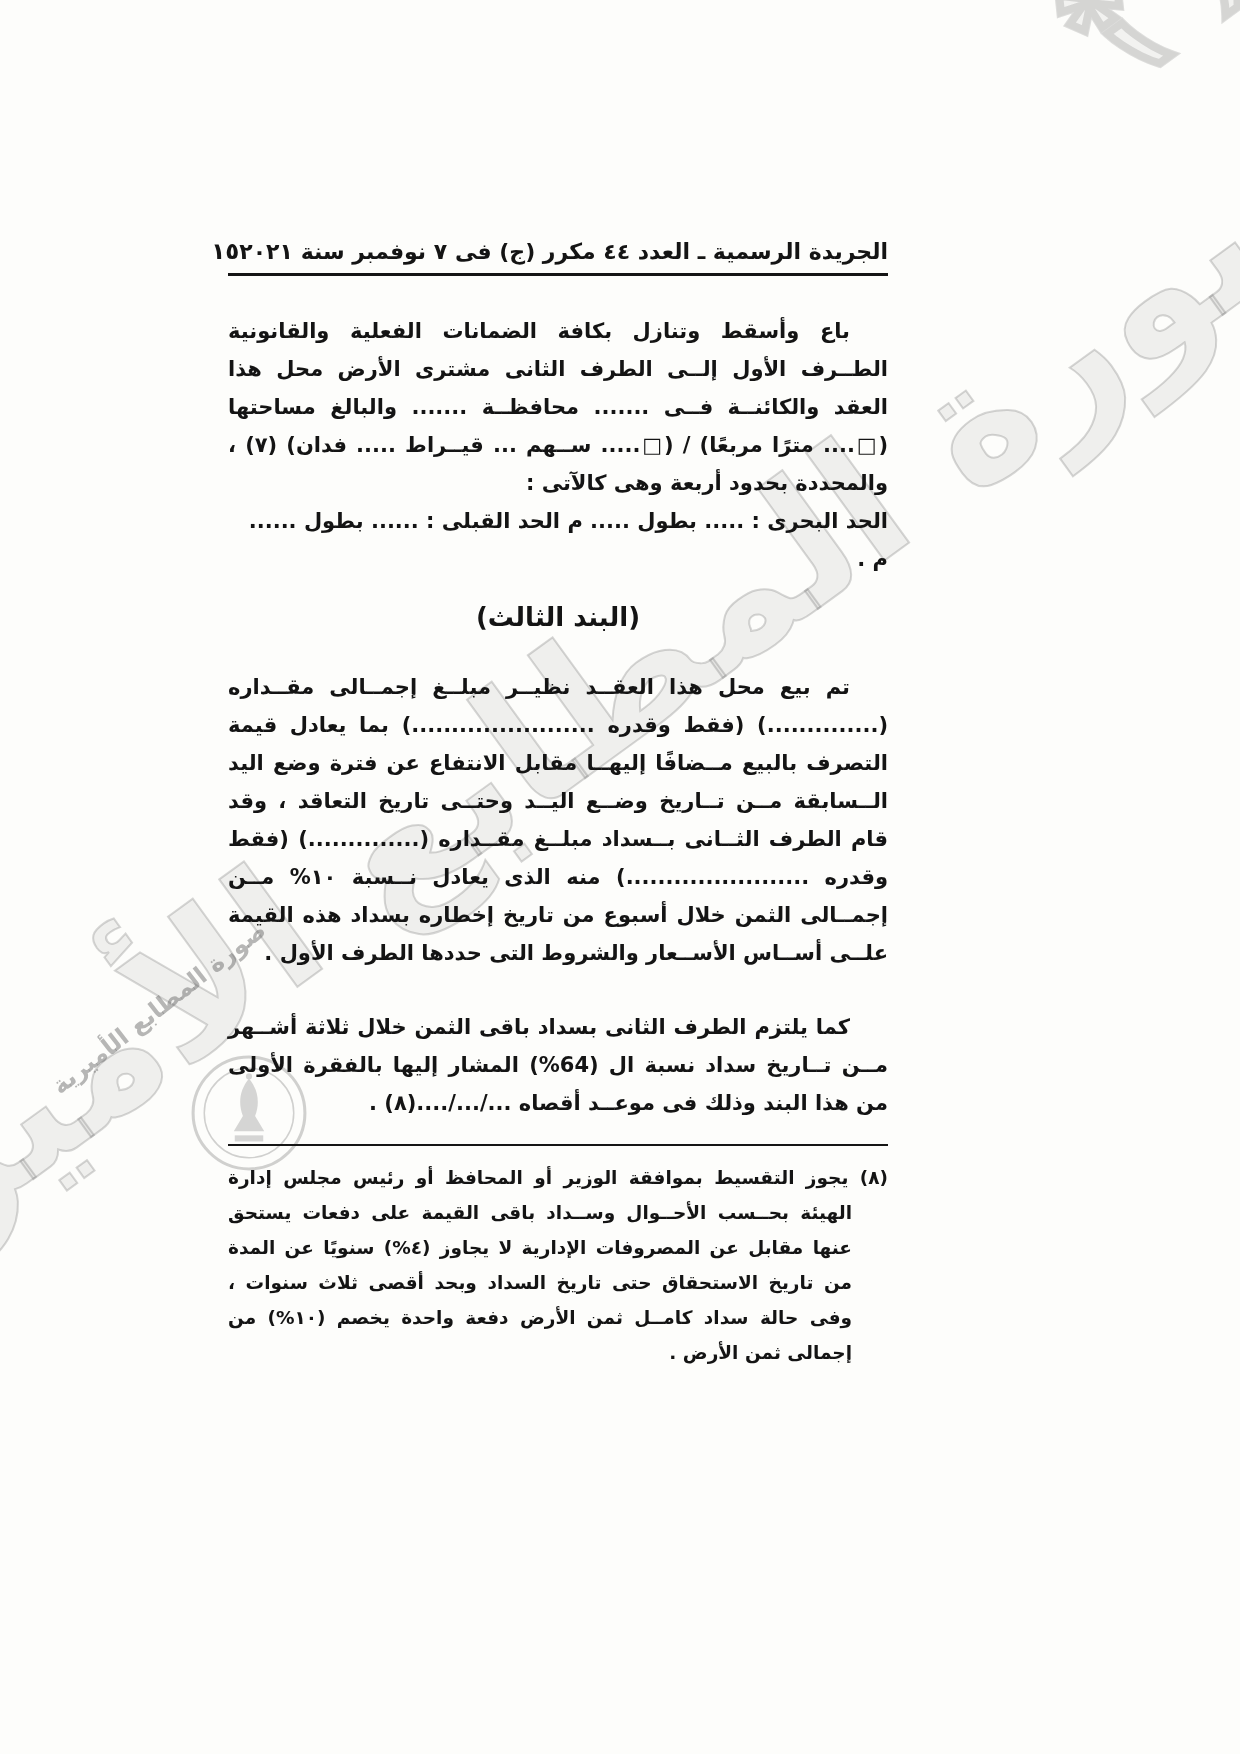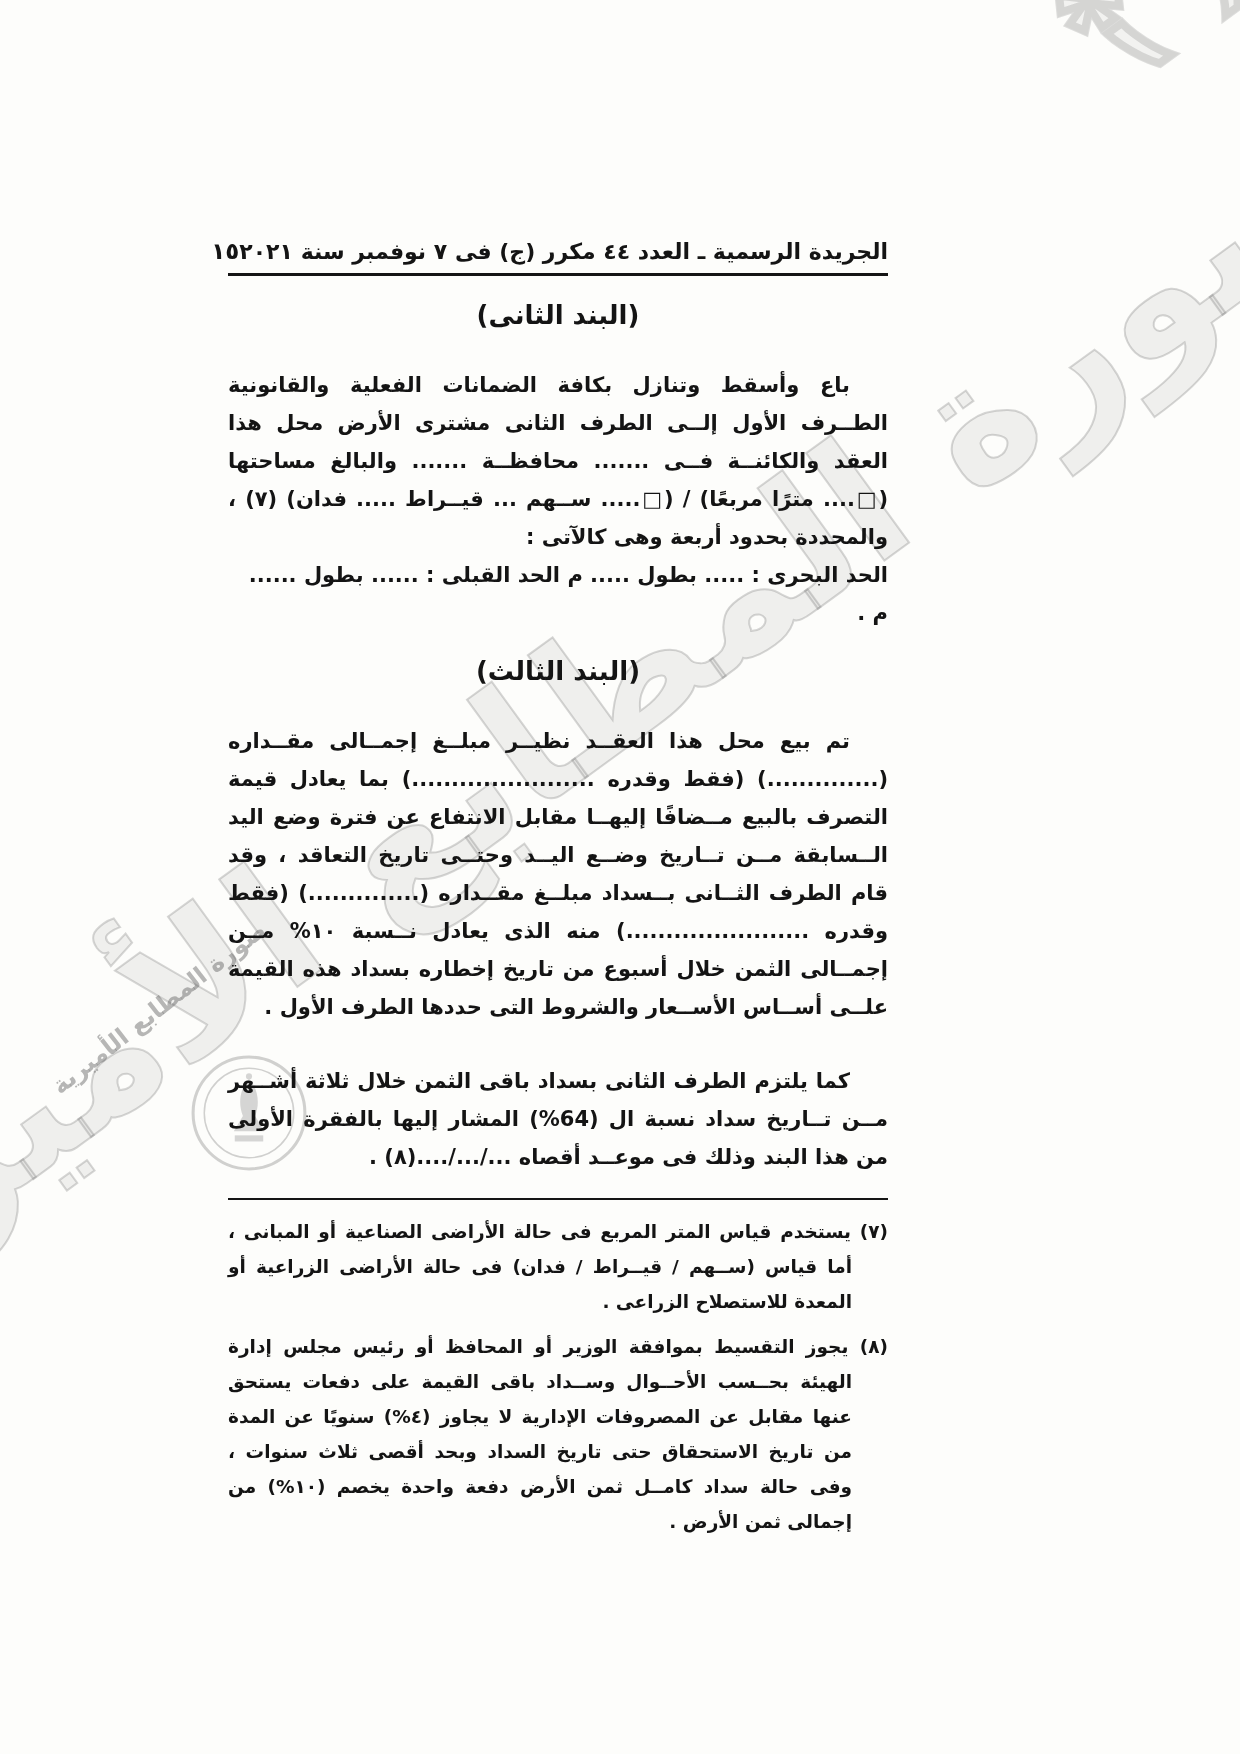--- a/index.html
+++ b/index.html
@@ -130,26 +130,24 @@
   </svg>
 
   <div class="content">
 
     <div class="header-row">
       <span class="hdr-title">الجريدة الرسمية ـ العدد ٤٤ مكرر (ج)  فى ٧ نوفمبر سنة ٢٠٢١</span>
       <span class="hdr-page">١٥</span>
     </div>
     <div class="header-rule"></div>
 
-    <h2 class="section-heading">(البند الثانى)</h2>
     <p class="body indent">باع وأسقط وتنازل بكافة الضمانات الفعلية والقانونية الطــرف الأول إلــى الطرف الثانى مشترى الأرض محل هذا العقد والكائنــة فــى ....... محافظــة ....... والبالغ مساحتها (□.... مترًا مربعًا) / (□..... ســهم ... قيــراط ..... فدان) (٧) ، والمحددة بحدود أربعة وهى كالآتى :</p>
     <p class="body boundary">الحد البحرى : ..... بطول ..... م الحد القبلى : ...... بطول ...... م .</p>
 
     <h2 class="section-heading">(البند الثالث)</h2>
     <p class="body indent">تم بيع محل هذا العقــد نظيــر مبلــغ إجمــالى مقــداره (..............) (فقط وقدره .......................) بما يعادل قيمة التصرف بالبيع مــضافًا إليهــا مقابل الانتفاع عن فترة وضع اليد الــسابقة مــن تــاريخ وضــع اليــد وحتــى تاريخ التعاقد ، وقد قام الطرف الثــانى بــسداد مبلــغ مقــداره (..............) (فقط وقدره .......................) منه الذى يعادل نــسبة ١٠% مــن إجمــالى الثمن خلال أسبوع من تاريخ إخطاره بسداد هذه القيمة علــى أســاس الأســعار والشروط التى حددها الطرف الأول .</p>
     <p class="body indent">كما يلتزم الطرف الثانى بسداد باقى الثمن خلال ثلاثة أشــهر مــن تــاريخ سداد نسبة ال (64%) المشار إليها بالفقرة الأولى من هذا البند وذلك فى موعــد أقصاه .../.../....(٨) .</p>
 
     <div class="footnote-rule"></div>
-    <p class="footnote">(٧) يستخدم قياس المتر المربع فى حالة الأراضى الصناعية أو المبانى ، أما قياس (ســهم / قيــراط / فدان) فى حالة الأراضى الزراعية أو المعدة للاستصلاح الزراعى .</p>
     <p class="footnote">(٨) يجوز التقسيط بموافقة الوزير أو المحافظ أو رئيس مجلس إدارة الهيئة بحــسب الأحــوال وســداد باقى القيمة على دفعات يستحق عنها مقابل عن المصروفات الإدارية لا يجاوز (٤%) سنويًا عن المدة من تاريخ الاستحقاق حتى تاريخ السداد وبحد أقصى ثلاث سنوات ، وفى حالة سداد كامــل ثمن الأرض دفعة واحدة يخصم (١٠%) من إجمالى ثمن الأرض .</p>
 
   </div>
 </div>
 
 </body></html>

